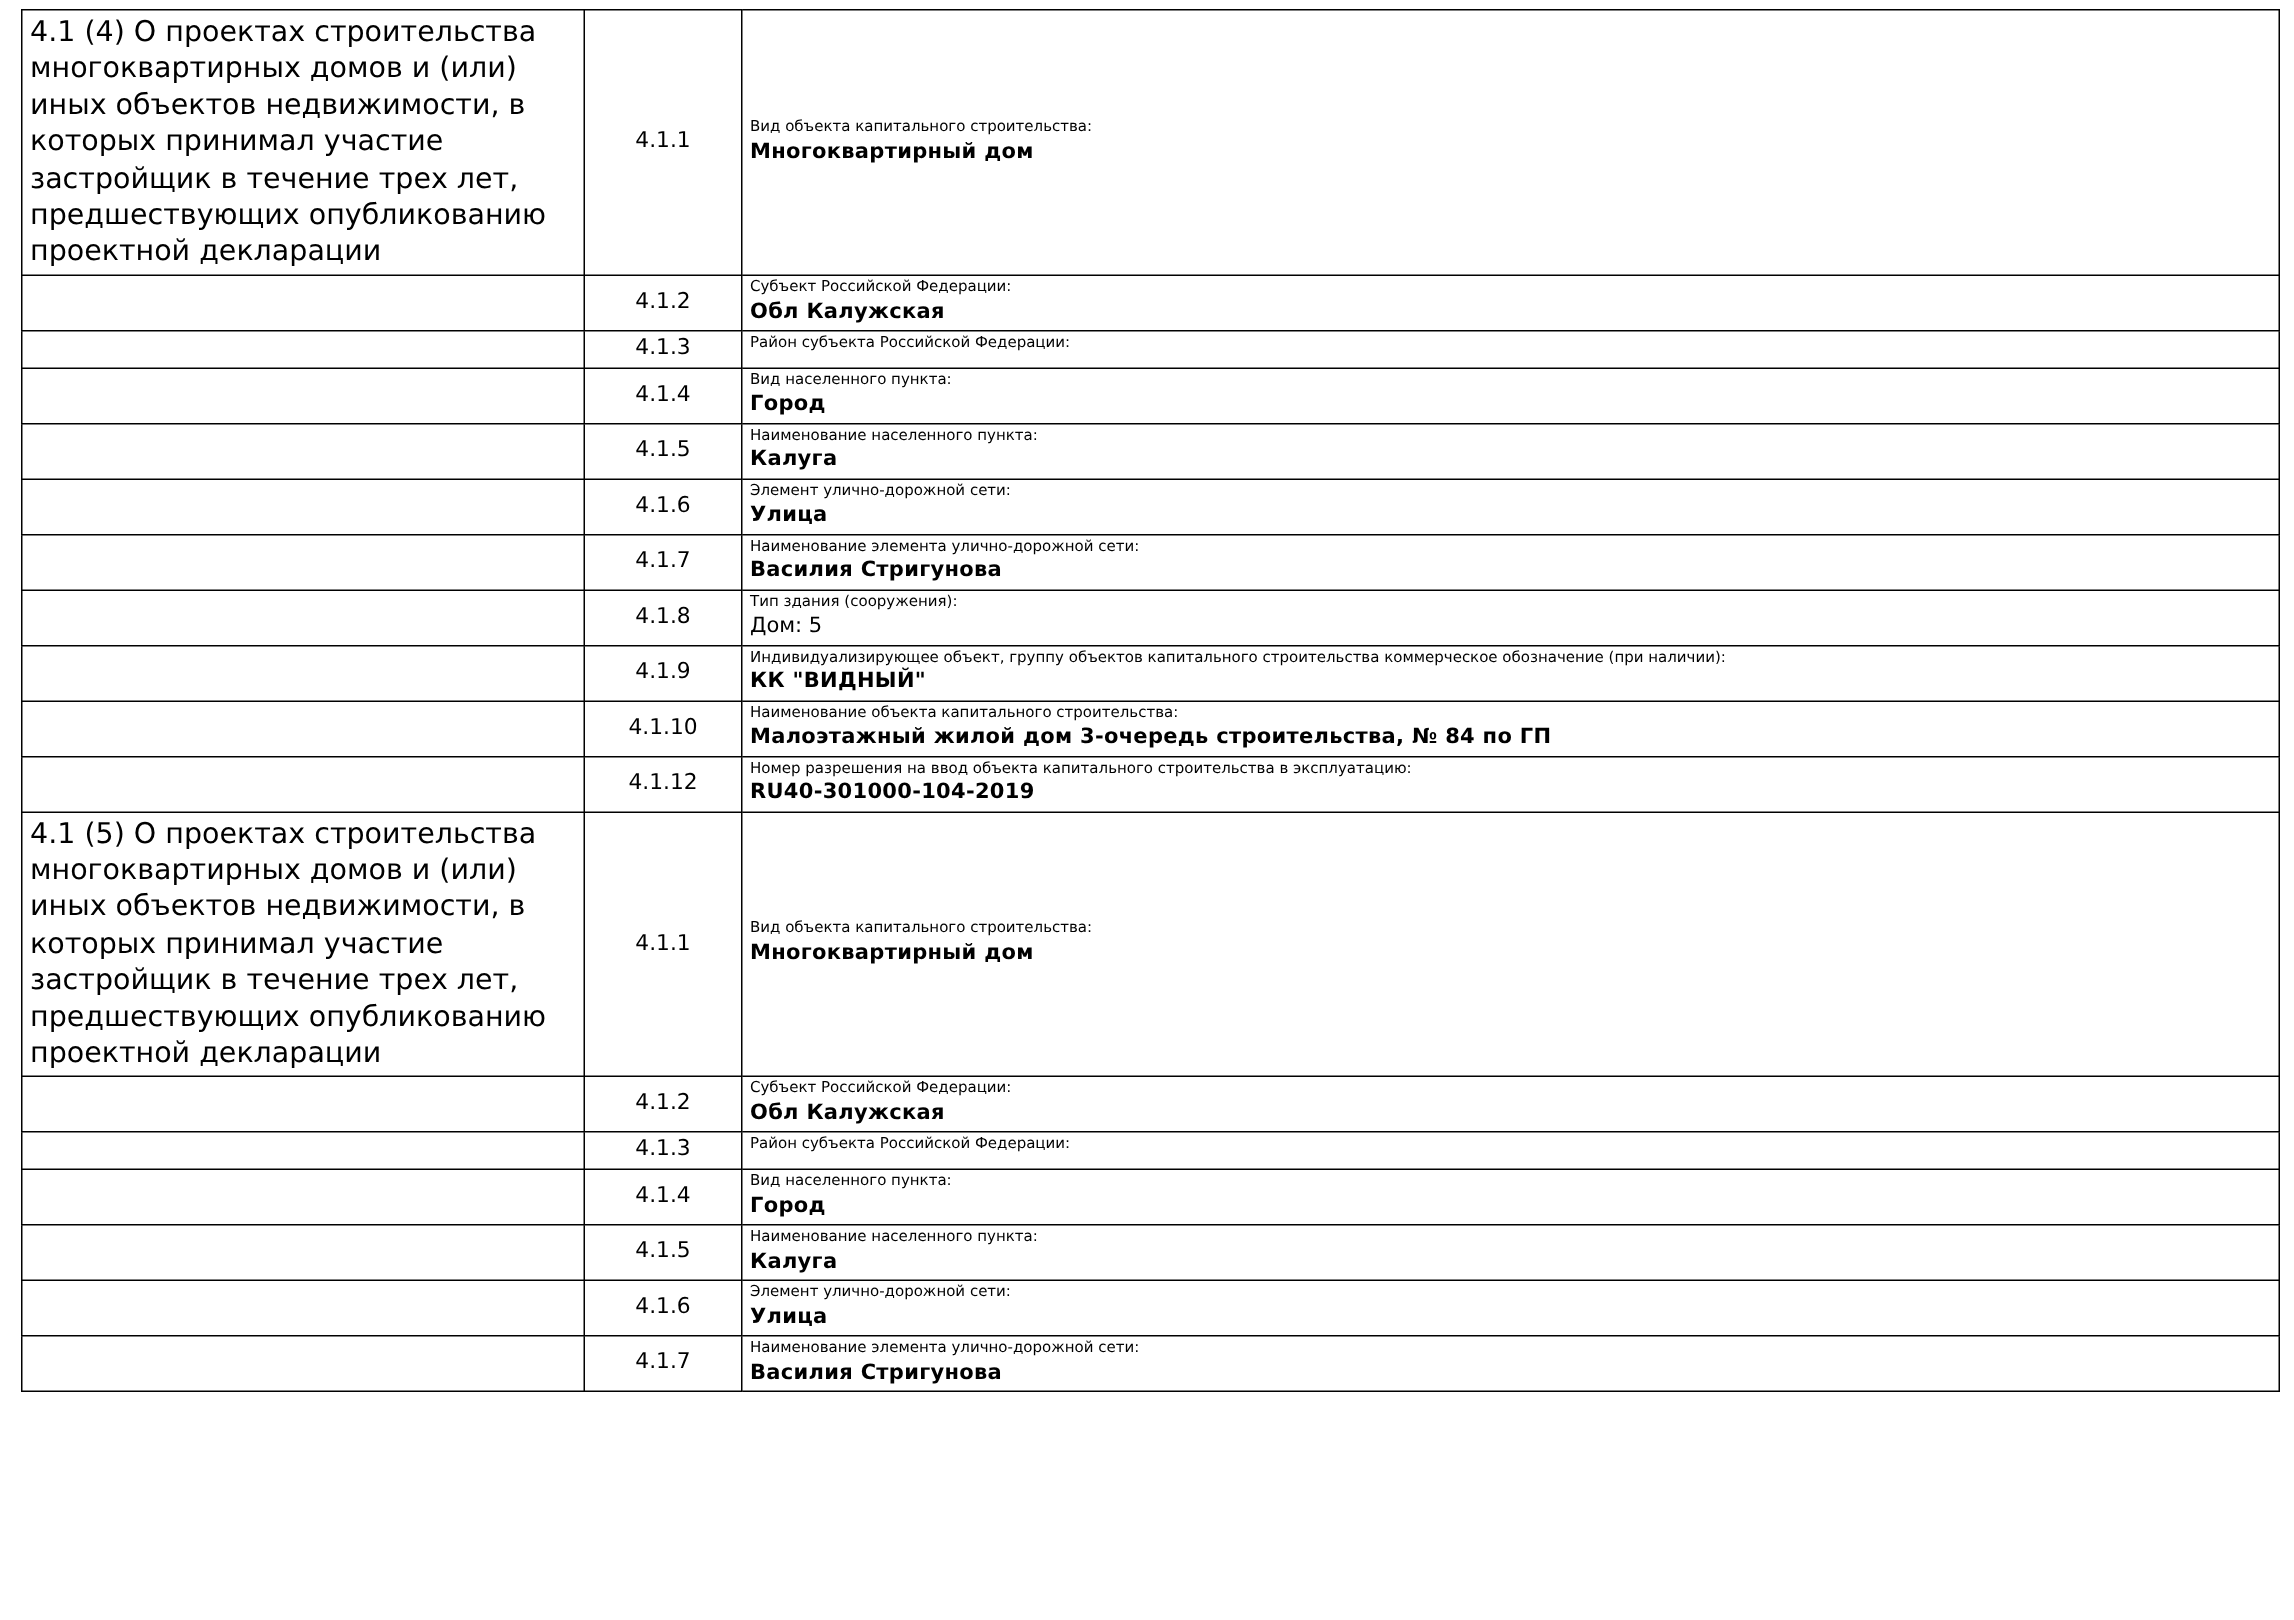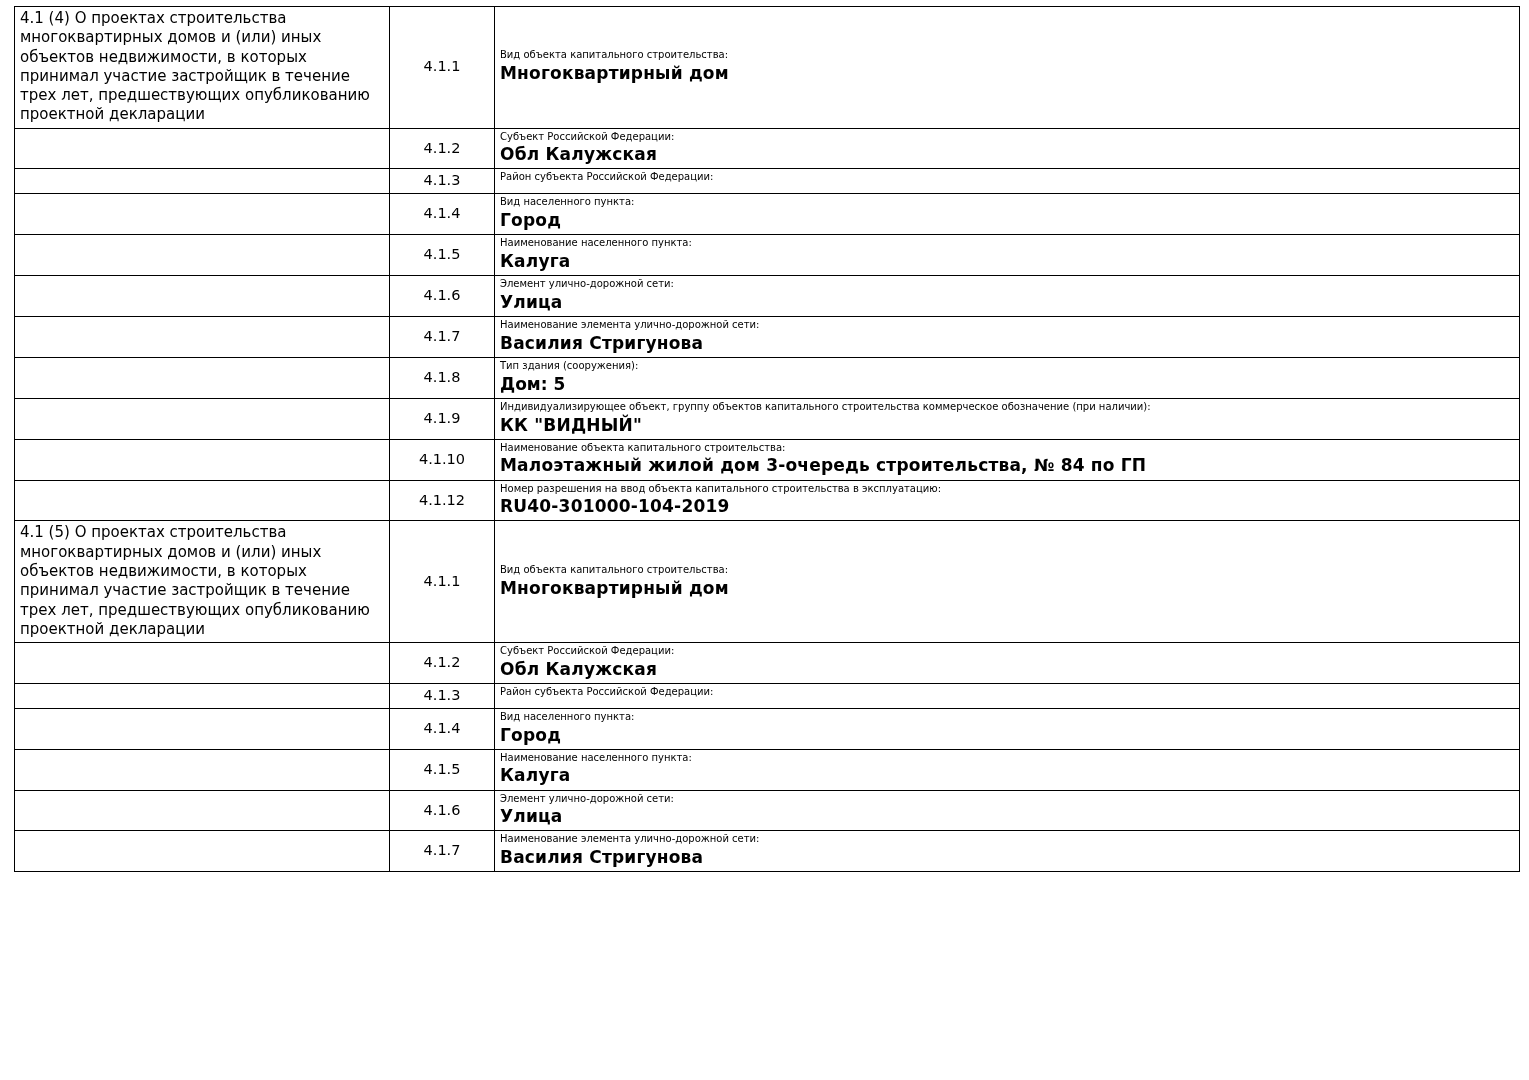--- a/index.html
+++ b/index.html
@@ -28,21 +28,21 @@
     vertical-align: top;
     padding: 2px 5px 3px 5px;
     font-size: 14.5px;
     line-height: 1.30;
   }
   col.c-section { width: 375px; }
   col.c-code    { width: 105px; }
   col.c-body    { width: 1025px; }
 
   .section-text {
-    font-size: 15px;
+    font-size: 19px;
     line-height: 1.285;
     white-space: pre-line;
   }
   .code-cell {
     font-size: 14.5px;
     padding-top: 0;
   }
   .code-cell.mid {
     vertical-align: middle;
     text-align: center;
@@ -52,26 +52,26 @@
   }
   td.body-cell.mid {
     vertical-align: middle;
   }
   .label {
     font-size: 10px;
     line-height: 1.28;
   }
   .value {
     font-weight: bold;
-    font-size: 17px;
+    font-size: 14px;
     line-height: 1.30;
     letter-spacing: 0.2px;
   }
   .value.plain {
-    font-weight: bold;
+    font-weight: normal;
     letter-spacing: 0;
   }
   .empty-cell {
     height: 1px;
   }
 </style>
 </head>
 <body>
 
 <div class="page">

